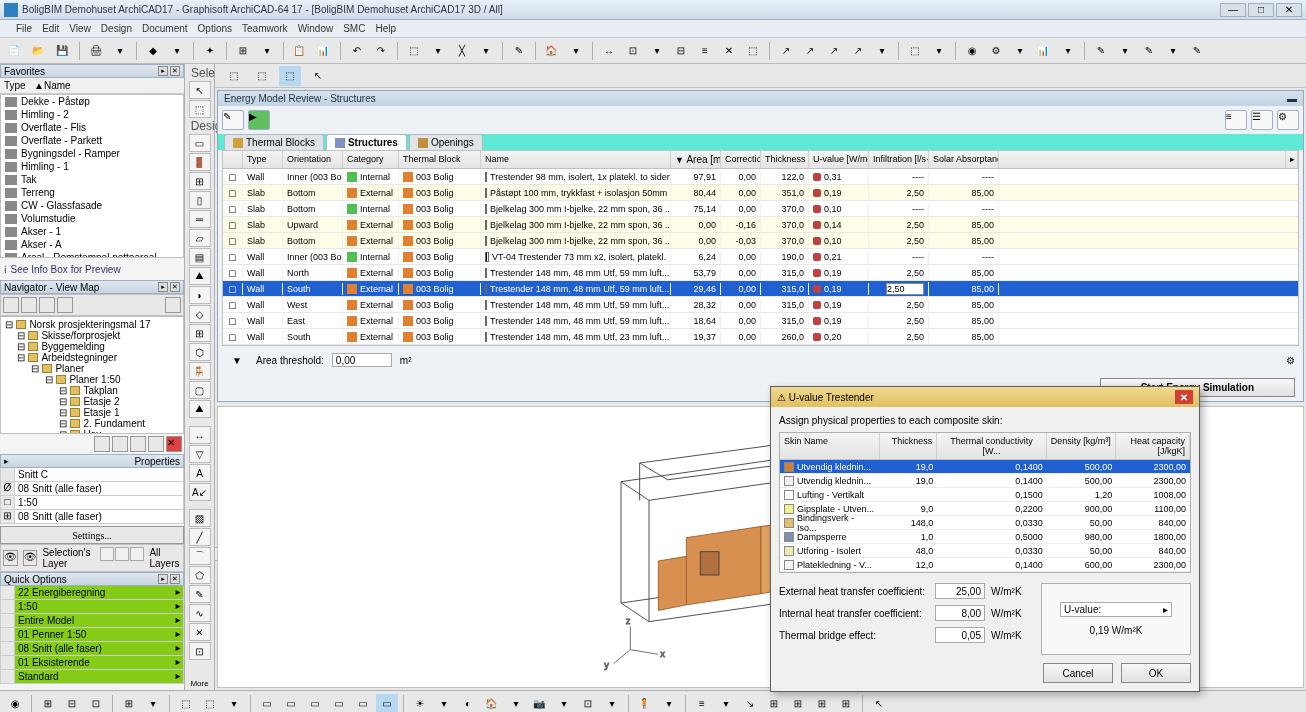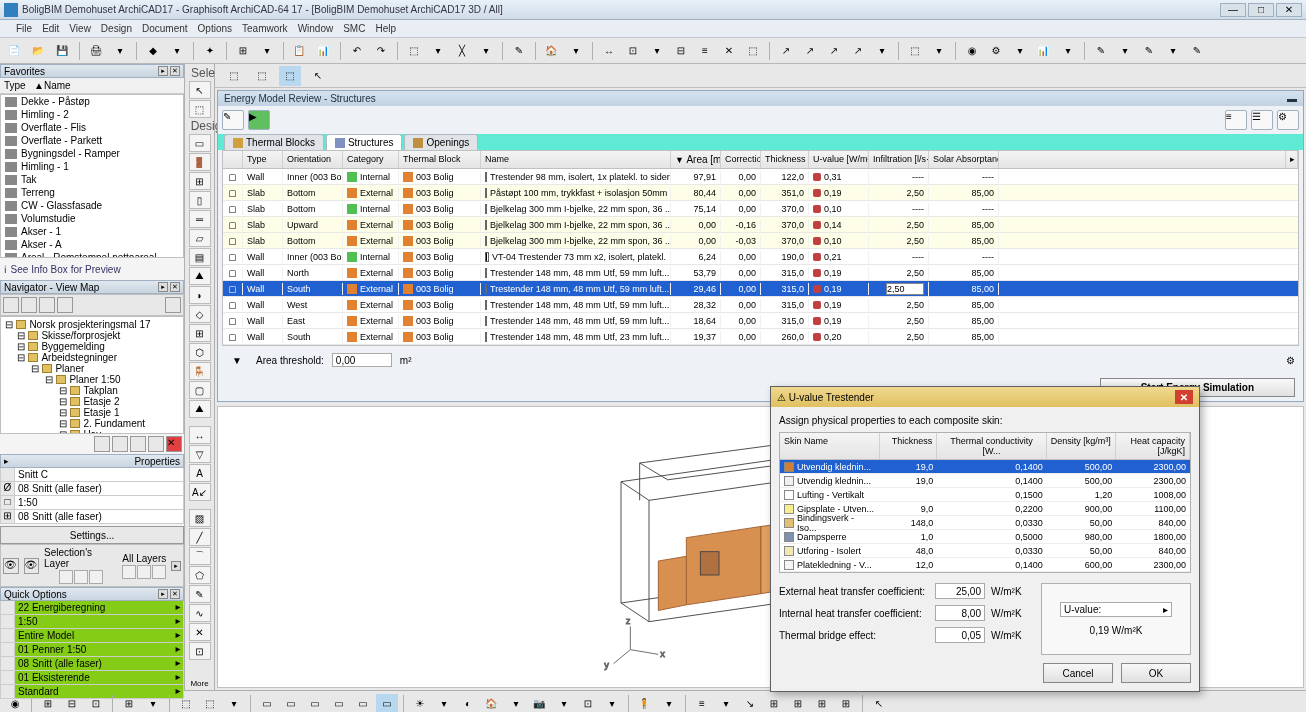--- a/index.html
+++ b/index.html
@@ -48,30 +48,30 @@
 .tree-indent-4 { padding-left: 56px; }
 
 .nav-btnrow { display:flex; justify-content:flex-end; gap:2px; padding:2px; }
 .nav-icnbtn { width:16px; height:16px; border:1px solid #999; background:#e8e8e8; }
 .nav-icnbtn.red { background:#e04040; }
 
 .properties { }
 .prop-row { display:flex; background:white; border:1px solid #ccc; border-top:none; }
 .prop-row .lab { width:14px; background:#e8e8e8; border-right:1px solid #ccc; text-align:center; }
 .prop-row .val { flex:1; padding:1px 3px; }
-.settings-btn { width:100%; height:18px; background:#e8e8e8; border:1px solid #999; margin-top:2px; }
+.settings-btn { width:100%; height:18px; background:#e8e8e8; border:1px solid #999; margin-top:2px;font-family:Liberation Serif, serif; }
 
 .quick-options { }
 .qo-row { display:flex; background:#84cc16; border:1px solid #ccc; border-top:none; }
 .qo-row .ic { width:14px; background:#e8e8e8; border-right:1px solid #ccc; }
 .qo-row .val { flex:1; padding:1px 3px; }
 .qo-row .arr { width:10px; text-align:center; }
 
 .layerbar { display:flex; align-items:center; padding:2px; gap:5px; background:#e8e8e8; border:1px solid #c0c0c0; }
-.layer-group { display:flex; flex-direction:column; align-items:center; gap:1px; font-size:8px; }
+.layer-group { display:flex; flex-direction:row; gap:10px; font-size:8px; }
 .layer-icons { display:flex; gap:1px; }
 .layer-icons .li { width:14px; height:14px; border:1px solid #aaa; background:#f0f0f0; }
 
 
 .toolpalette { width: 30px; background:#e8e8e8; border-right:1px solid #b0b0b0; display:flex; flex-direction:column; align-items:center; padding-top:2px; gap:1px; }
 .toolpalette .tp-head { font-size:12px; color:#555;padding-left:13px; }
 .toolpalette .tp-btn { width:22px; height:18px; border:1px solid #bbb; background:#f4f4f4; display:flex; align-items:center; justify-content:center; }
 .toolpalette .tp-sep { height:6px; }
 .toolpalette .more { font-size:8px; margin-top:auto; padding:2px; }
 
@@ -80,21 +80,21 @@
 .mini-toolbar { height:24px; background:#e8e8e8; border-bottom:1px solid #c0c0c0; display:flex; align-items:center; padding:0 8px; gap:6px; }
 
 
 .energy-panel { border:1px solid #94a8bc; margin:2px; background:#eef2f6; }
 .energy-title { background:linear-gradient(#d6e2ee,#c2d2e2); padding:2px 6px; font-size:10px; color:#223344; display:flex; justify-content:space-between; align-items:center; }
 .energy-toolbar { display:flex; align-items:center; padding:4px; gap:4px; background:#eef2f6; }
 .energy-toolbar .ebtn { width:22px; height:20px; border:1px solid #a0b0c0; background:#f8f8f8; border-radius:2px; }
 .energy-toolbar .ebtn.green { background:#60c060; }
 .energy-tabs { display:flex; gap:2px; padding:0 6px; background:#5eead4; }
 .etab { padding:2px 8px; background:#e0e4e8; border:1px solid #b0b8c0; border-bottom:none; border-radius:3px 3px 0 0; display:flex; align-items:center; gap:3px; }
-.etab.active { background:white; font-weight:normal; }
+.etab.active { background:white; font-weight:bold; }
 .etab .tic { width:10px; height:10px; background:#d0a040; }
 
 .energy-table { background:white; border:1px solid #c0c0c0; margin:0 4px; }
 .et-head { display:flex; background:linear-gradient(#f4f4f4,#e4e4e4); border-bottom:1px solid #c0c0c0; }
 .et-head > div { padding:3px 4px; border-right:1px solid #d0d0d0; font-size:9px; overflow:hidden; white-space:nowrap; }
 .et-row { display:flex; border-bottom:1px solid #e8e8e8; align-items:center; height:16px; }
 .et-row > div { padding:1px 4px; border-right:1px solid #f0f0f0; font-size:9px; overflow:hidden; white-space:nowrap; display:flex; align-items:center; gap:3px; }
 .et-row.yellow { background:#fdfde8; }
 .et-row.selected { background:#2060d0; color:white; }
 .et-row.selected input { background:white; color:black; border:1px solid #888; width:38px; height:12px; font-size:9px; }

